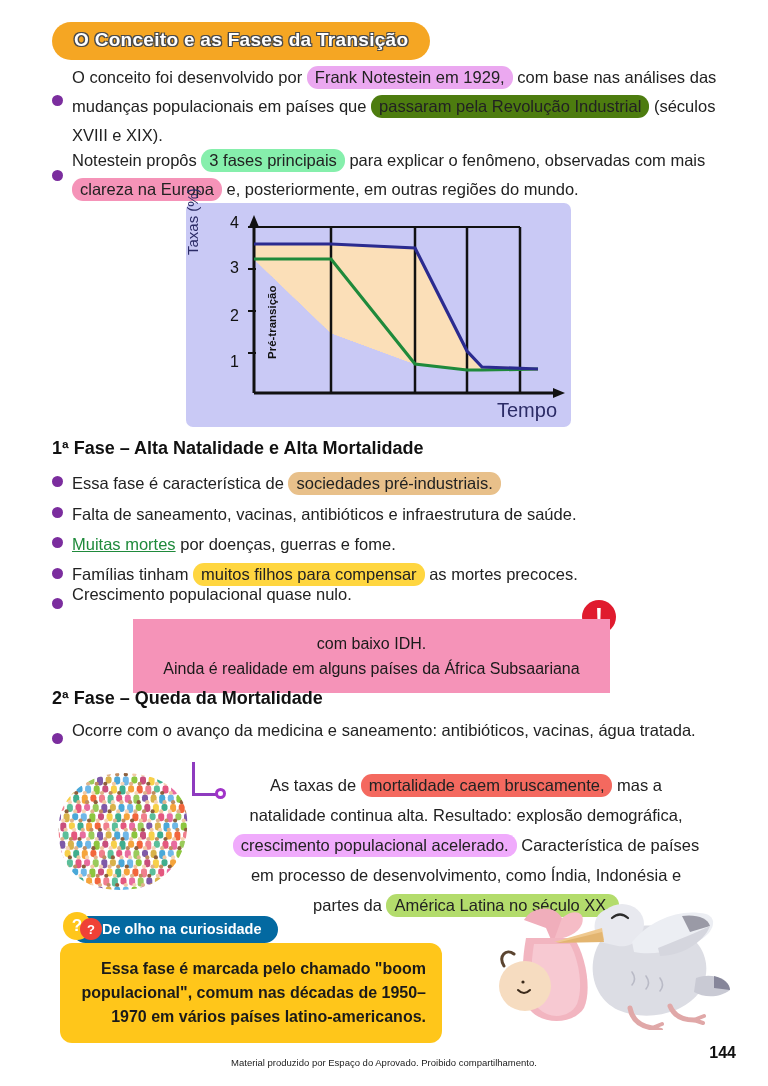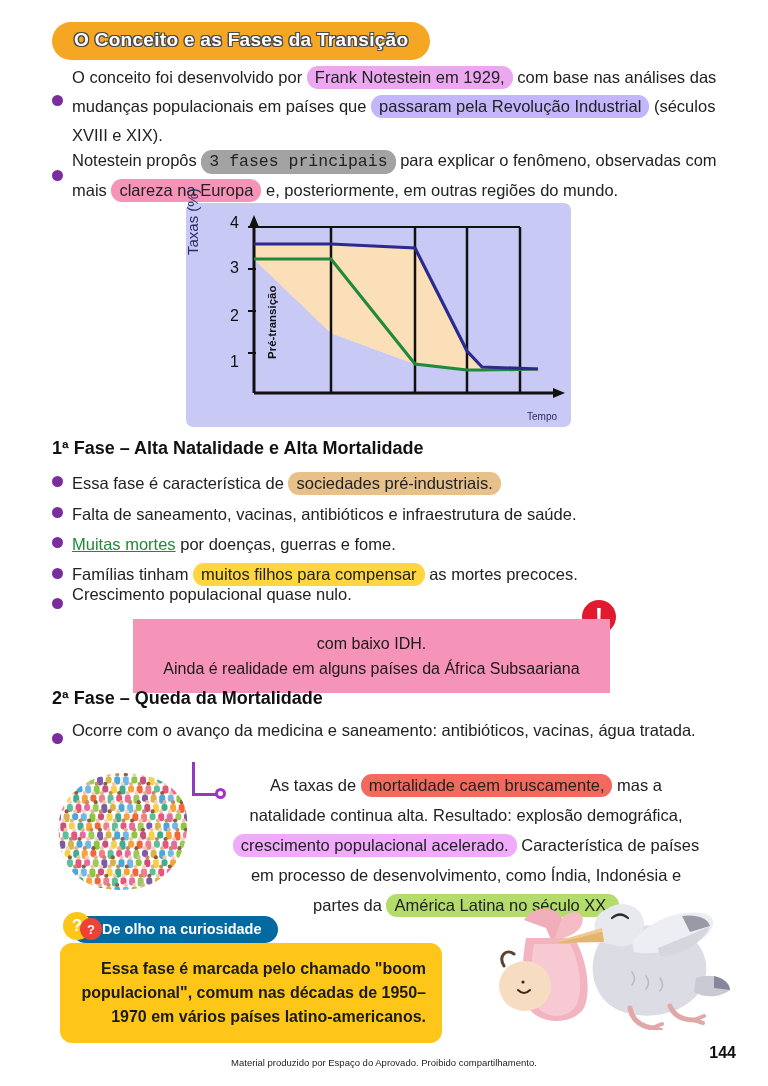--- a/index.html
+++ b/index.html
@@ -39,22 +39,22 @@
     border-radius: 50%;
     background: #7b2d9e;
   }
   .hl {
     border-radius: 11px;
     padding: 2px 8px 3px 8px;
     white-space: nowrap;
     margin-top: 21px;
   }
   .hl-violet { background: #eba8f0; }
-  .hl-cyan   { background: #c4b5fd; }
-  .hl-green  { background: #a3a3a3; font-family: Liberation Mono, monospace; }
+  .hl-cyan   { background: #4d7c0f; }
+  .hl-green  { background: #86efac; }
   .hl-pink   { background: #f593b8; }
   .hl-tan    { background: #e8c08a; }
   .hl-yellow { background: #ffd640; }
   .hl-red    { background: #f4695f; }
   .hl-blue   { background: #f0abfc; }
   .hl-lgreen { background: #b3dc6c; }
   .green-ul  { color: #1f8a3b; text-decoration: underline; }
 
   
   .chart-wrap {
@@ -68,21 +68,21 @@
     position: absolute; left: -2px; top: 52px;
     transform: rotate(-90deg); transform-origin: left top;
     font-size: 15px; color: #2b2b66; white-space: nowrap;
   }
   .y-tick {
     position: absolute; font-size: 16px; color: #111;
     text-align: right; width: 20px;
   }
   .x-title {
     position: absolute; right: 14px; bottom: 5px;
-    font-size: 10px; color: #2b2b66;
+    font-size: 20px; color: #2b2b66;
   }
   .pre-label {
     position: absolute;
     font-size: 11.5px; font-weight: bold; color: #111;
     transform: rotate(-90deg); transform-origin: left top;
     white-space: nowrap;
   }
 
   
   .phase-h {

